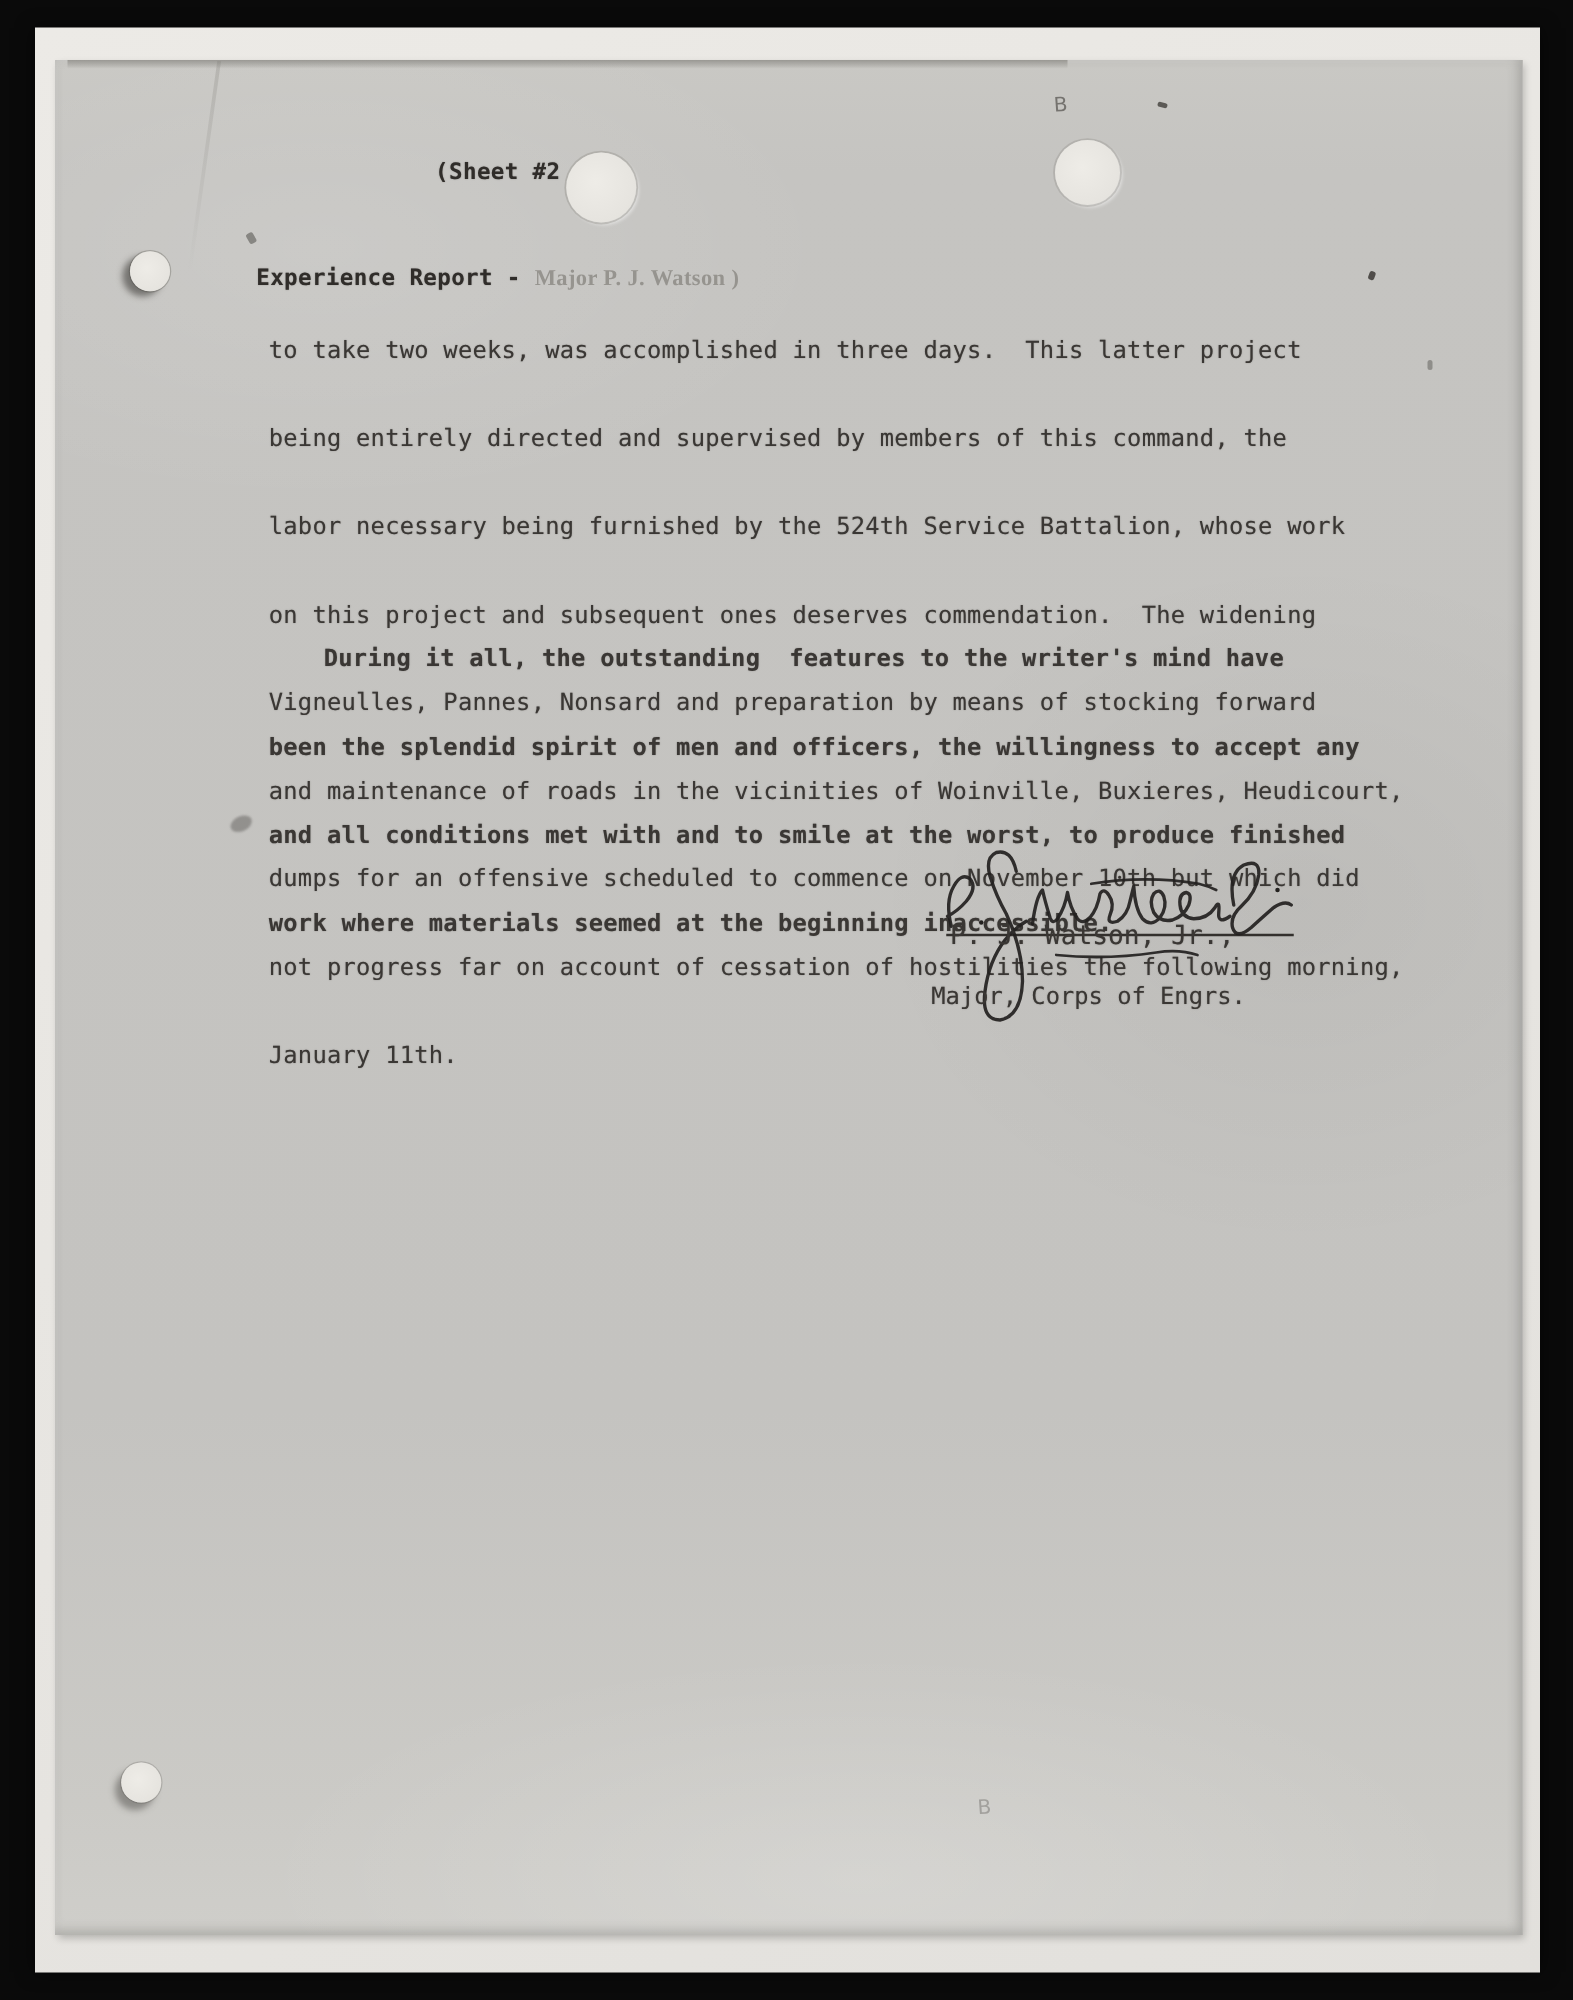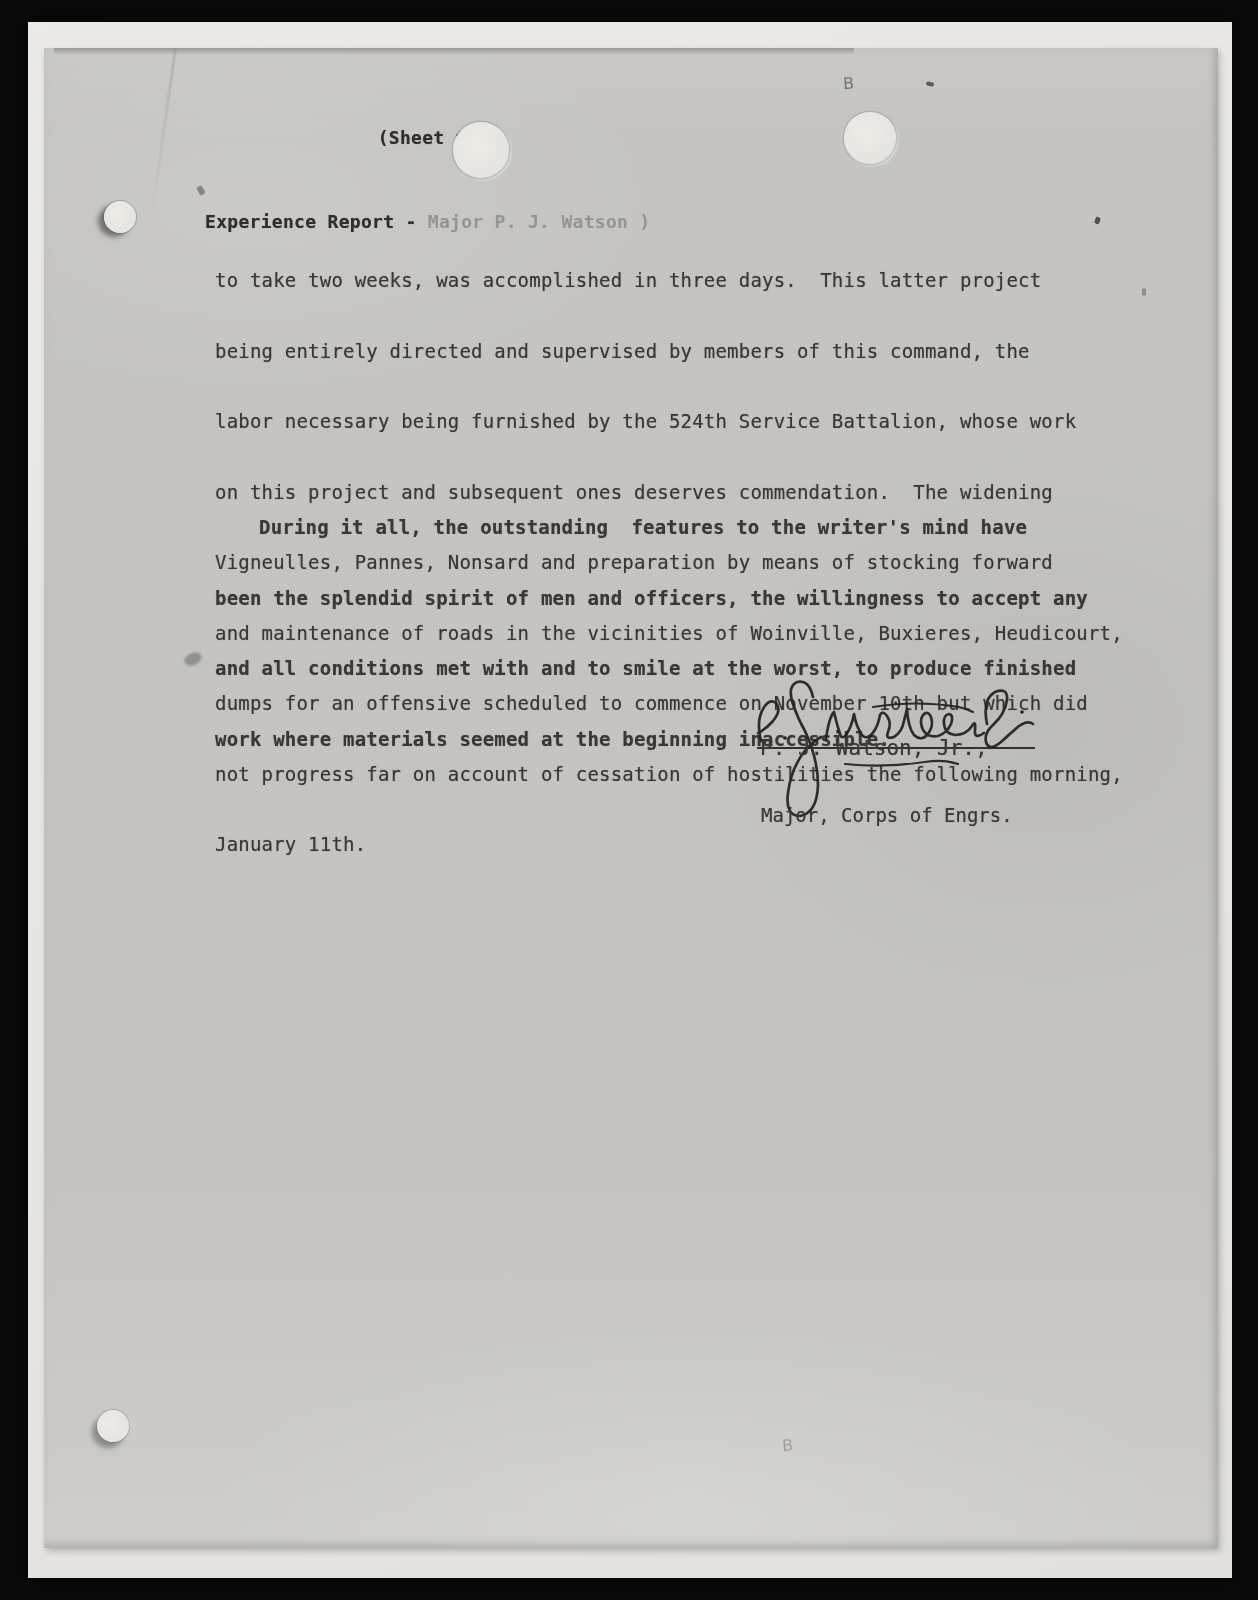--- a/index.html
+++ b/index.html
@@ -32,35 +32,35 @@
     transform:rotate(8deg);
   }
   .typed{
     color:#3a3734;white-space:pre;
     text-shadow:0 0 1px rgba(64,60,56,.55);
   }
   .header{
     position:absolute;left:161px;top:20px;font-size:18px;line-height:28px;
     font-weight:bold;color:#302d2a;letter-spacing:.3px;text-align:center;
   }
-  .header .faded{color:#96948f;text-shadow:none;}
+  .header .faded{color:#96948f;text-shadow:none;font-family:Liberation Serif, serif;}
   .para{
     position:absolute;font-size:19px;line-height:23.5px;letter-spacing:.2px;
   }
   .para1{left:171px;top:174px;}
   .para2{left:171px;top:421px;font-weight:bold;}
   .para2 .line:first-child{padding-left:44px;}
   .sigblock{position:absolute;left:0;top:0;}
   .sig-svg{position:absolute;left:681px;top:619px;width:320px;height:155px;}
   .sig-underline{
     position:absolute;left:713px;top:699px;width:278px;height:2px;
     background:#33302d;
   }
   .sig-typed-name{position:absolute;left:716px;top:670px;font-size:21px;margin-top:18px;}
-  .sig-typed-title{position:absolute;left:701px;top:756px;font-size:19px;margin-left:16px;}
+  .sig-typed-title{position:absolute;left:701px;top:738px;font-size:19px;}
   .hole{
     position:absolute;border-radius:50%;
     background:radial-gradient(circle at 42% 42%, #eeece7 0%, #e6e4df 70%, #dedcd7 100%);
   }
   .hole-top-1{left:409px;top:74px;width:56px;height:56px;
     box-shadow:0 0 0 1.5px rgba(150,148,142,.45), 2px 2px 3px rgba(255,255,255,.5);}
   .hole-top-2{left:800px;top:64px;width:52px;height:52px;
     box-shadow:0 0 0 1.5px rgba(150,148,142,.4), 2px 2px 3px rgba(255,255,255,.5);}
   .hole-left{left:60px;top:153px;width:32px;height:32px;
     box-shadow:-6px 4px 5px rgba(62,60,56,.6), 0 0 0 1px rgba(130,128,122,.5);}

